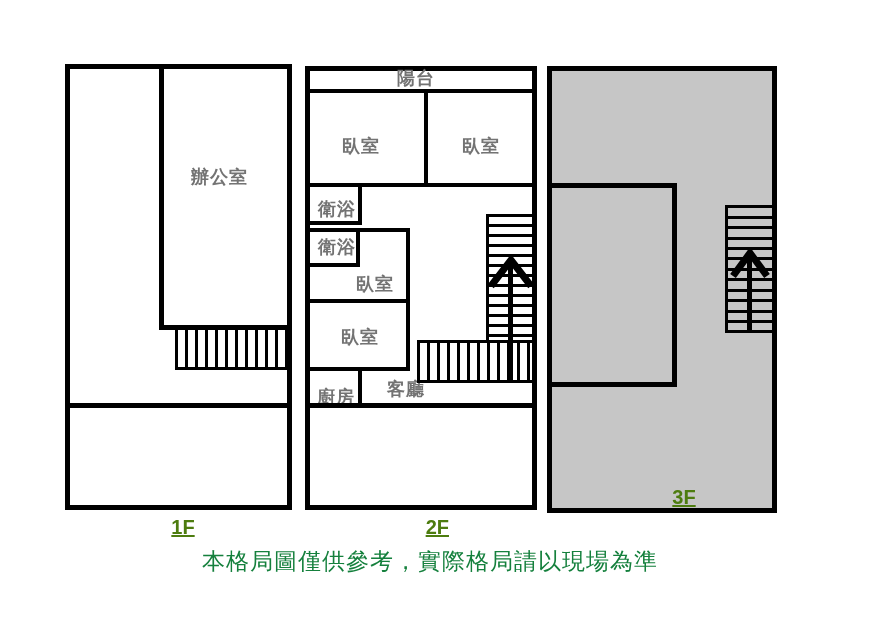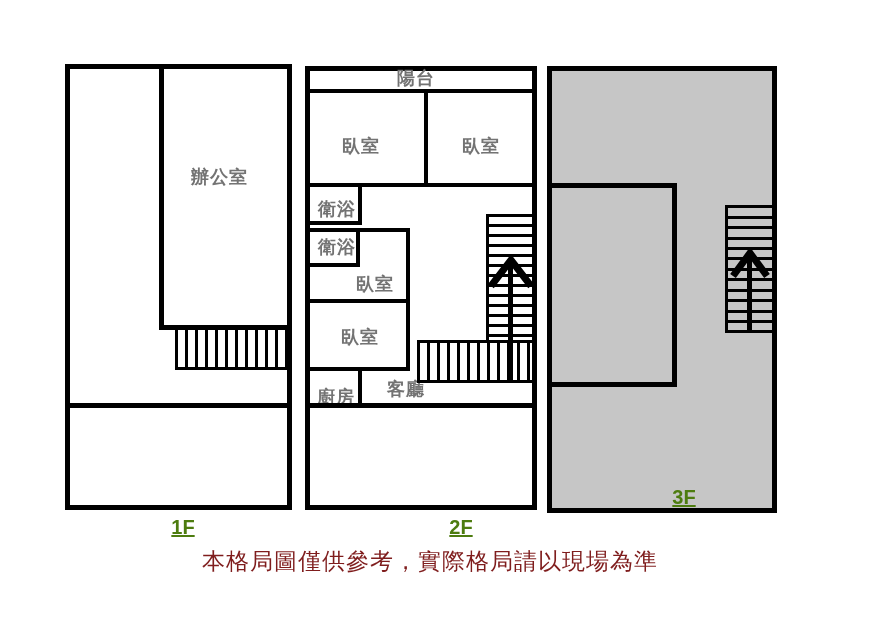--- a/index.html
+++ b/index.html
@@ -22,21 +22,21 @@
   
   .shell { position:absolute; border:5px solid #000; background:transparent; }
   #f3-shell { background:#c6c6c6; }
   
   .stairs { position:absolute; }
   .hatch-v { background:repeating-linear-gradient(90deg, transparent 0 7px, #000 7px 10px); }
   .hatch-h { background:repeating-linear-gradient(180deg, transparent 0 7px, #000 7px 10px); }
   .hatch-h-wide { background:repeating-linear-gradient(180deg, transparent 0 7.5px, #000 7.5px 10.5px); }
   .disclaimer {
     position:absolute; left:0; top:546px; width:860px; text-align:center;
-    font-size:23px; font-weight:500; letter-spacing:1px; color:#7f1d1d;
+    font-size:23px; font-weight:500; letter-spacing:1px; color:#15803d;
     white-space:nowrap;
   }
   svg { display:block; }
 </style>
 </head>
 <body>
 
 <div class="canvas">
 
   <div>
@@ -80,21 +80,21 @@
     <div class="room-label" style="left:317px; top:388px;">廚房</div>
     <div class="room-label" style="left:376px; top:380px;margin-left:11px;">客廳</div>
     <div class="wall" style="left:310px; top:403px; width:222px; height:5px;"></div>
 
     <div class="stairs hatch-h" style="left:486px; top:214px; width:46px; height:126px; border-left:3px solid #000; border-top:3px solid #000;"></div>
     <div class="stairs hatch-v" style="left:417px; top:340px; width:115px; height:43px; border-left:3px solid #000; border-top:3px solid #000; border-bottom:3px solid #000;"></div>
     <div class="wall" style="left:508px; top:264px; width:5px; height:116px;"></div>
     <svg class="abs" style="left:487px; top:252px;" width="48" height="38">
       <polyline points="4,34 24,8 44,34" fill="none" stroke="#000" stroke-width="7"></polyline>
     </svg>
-    <div class="floor-label" style="left:438px; top:518px;">2F</div>
+    <div class="floor-label" style="left:403px; top:518px;text-align:right;">2F</div>
   </div>
 
   <div>
     <div class="shell" id="f3-shell" style="left:547px; top:66px; width:230px; height:447px;"></div>
 
     <div class="abs" style="left:552px; top:183px; width:125px; height:204px; border-top:5px solid #000; border-right:5px solid #000; border-bottom:5px solid #000;"></div>
 
     <div class="stairs hatch-h-wide" style="left:725px; top:205px; width:47px; height:128px; border-left:3px solid #000; border-top:3px solid #000; border-bottom:3px solid #000;"></div>
     <div class="wall" style="left:747px; top:259px; width:5px; height:74px;"></div>
     <svg class="abs" style="left:729px; top:246px;" width="42" height="34">

